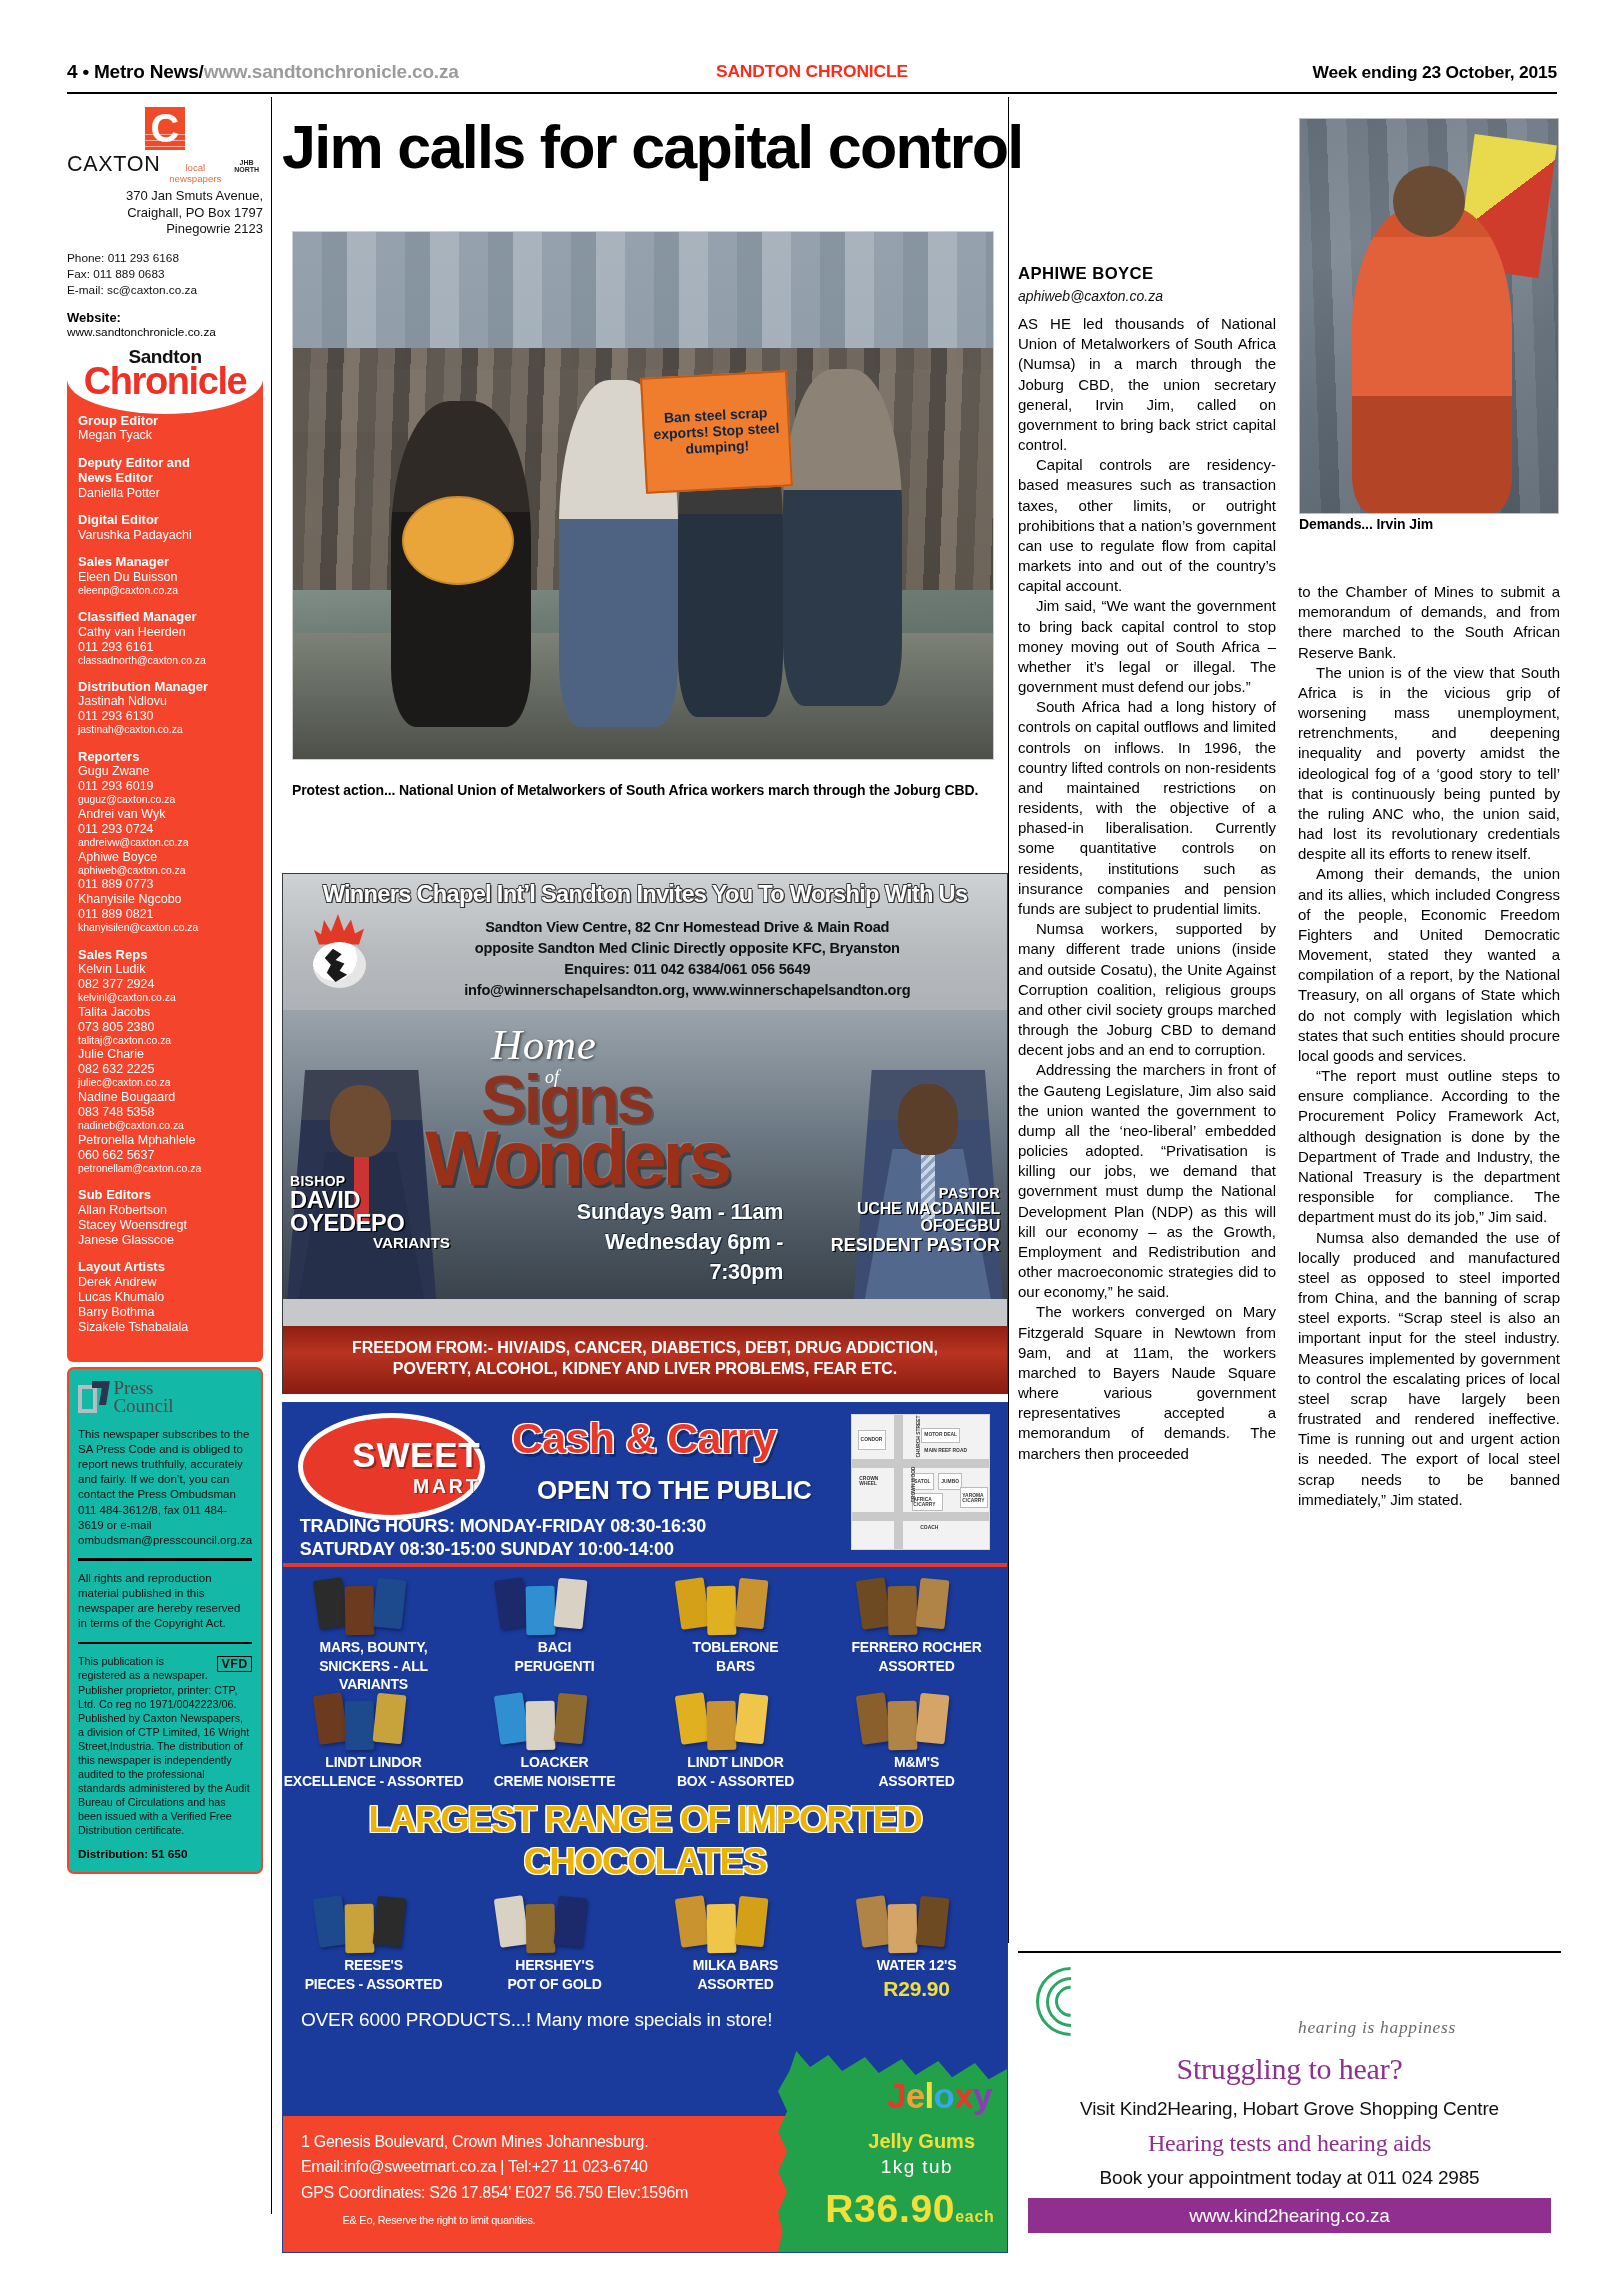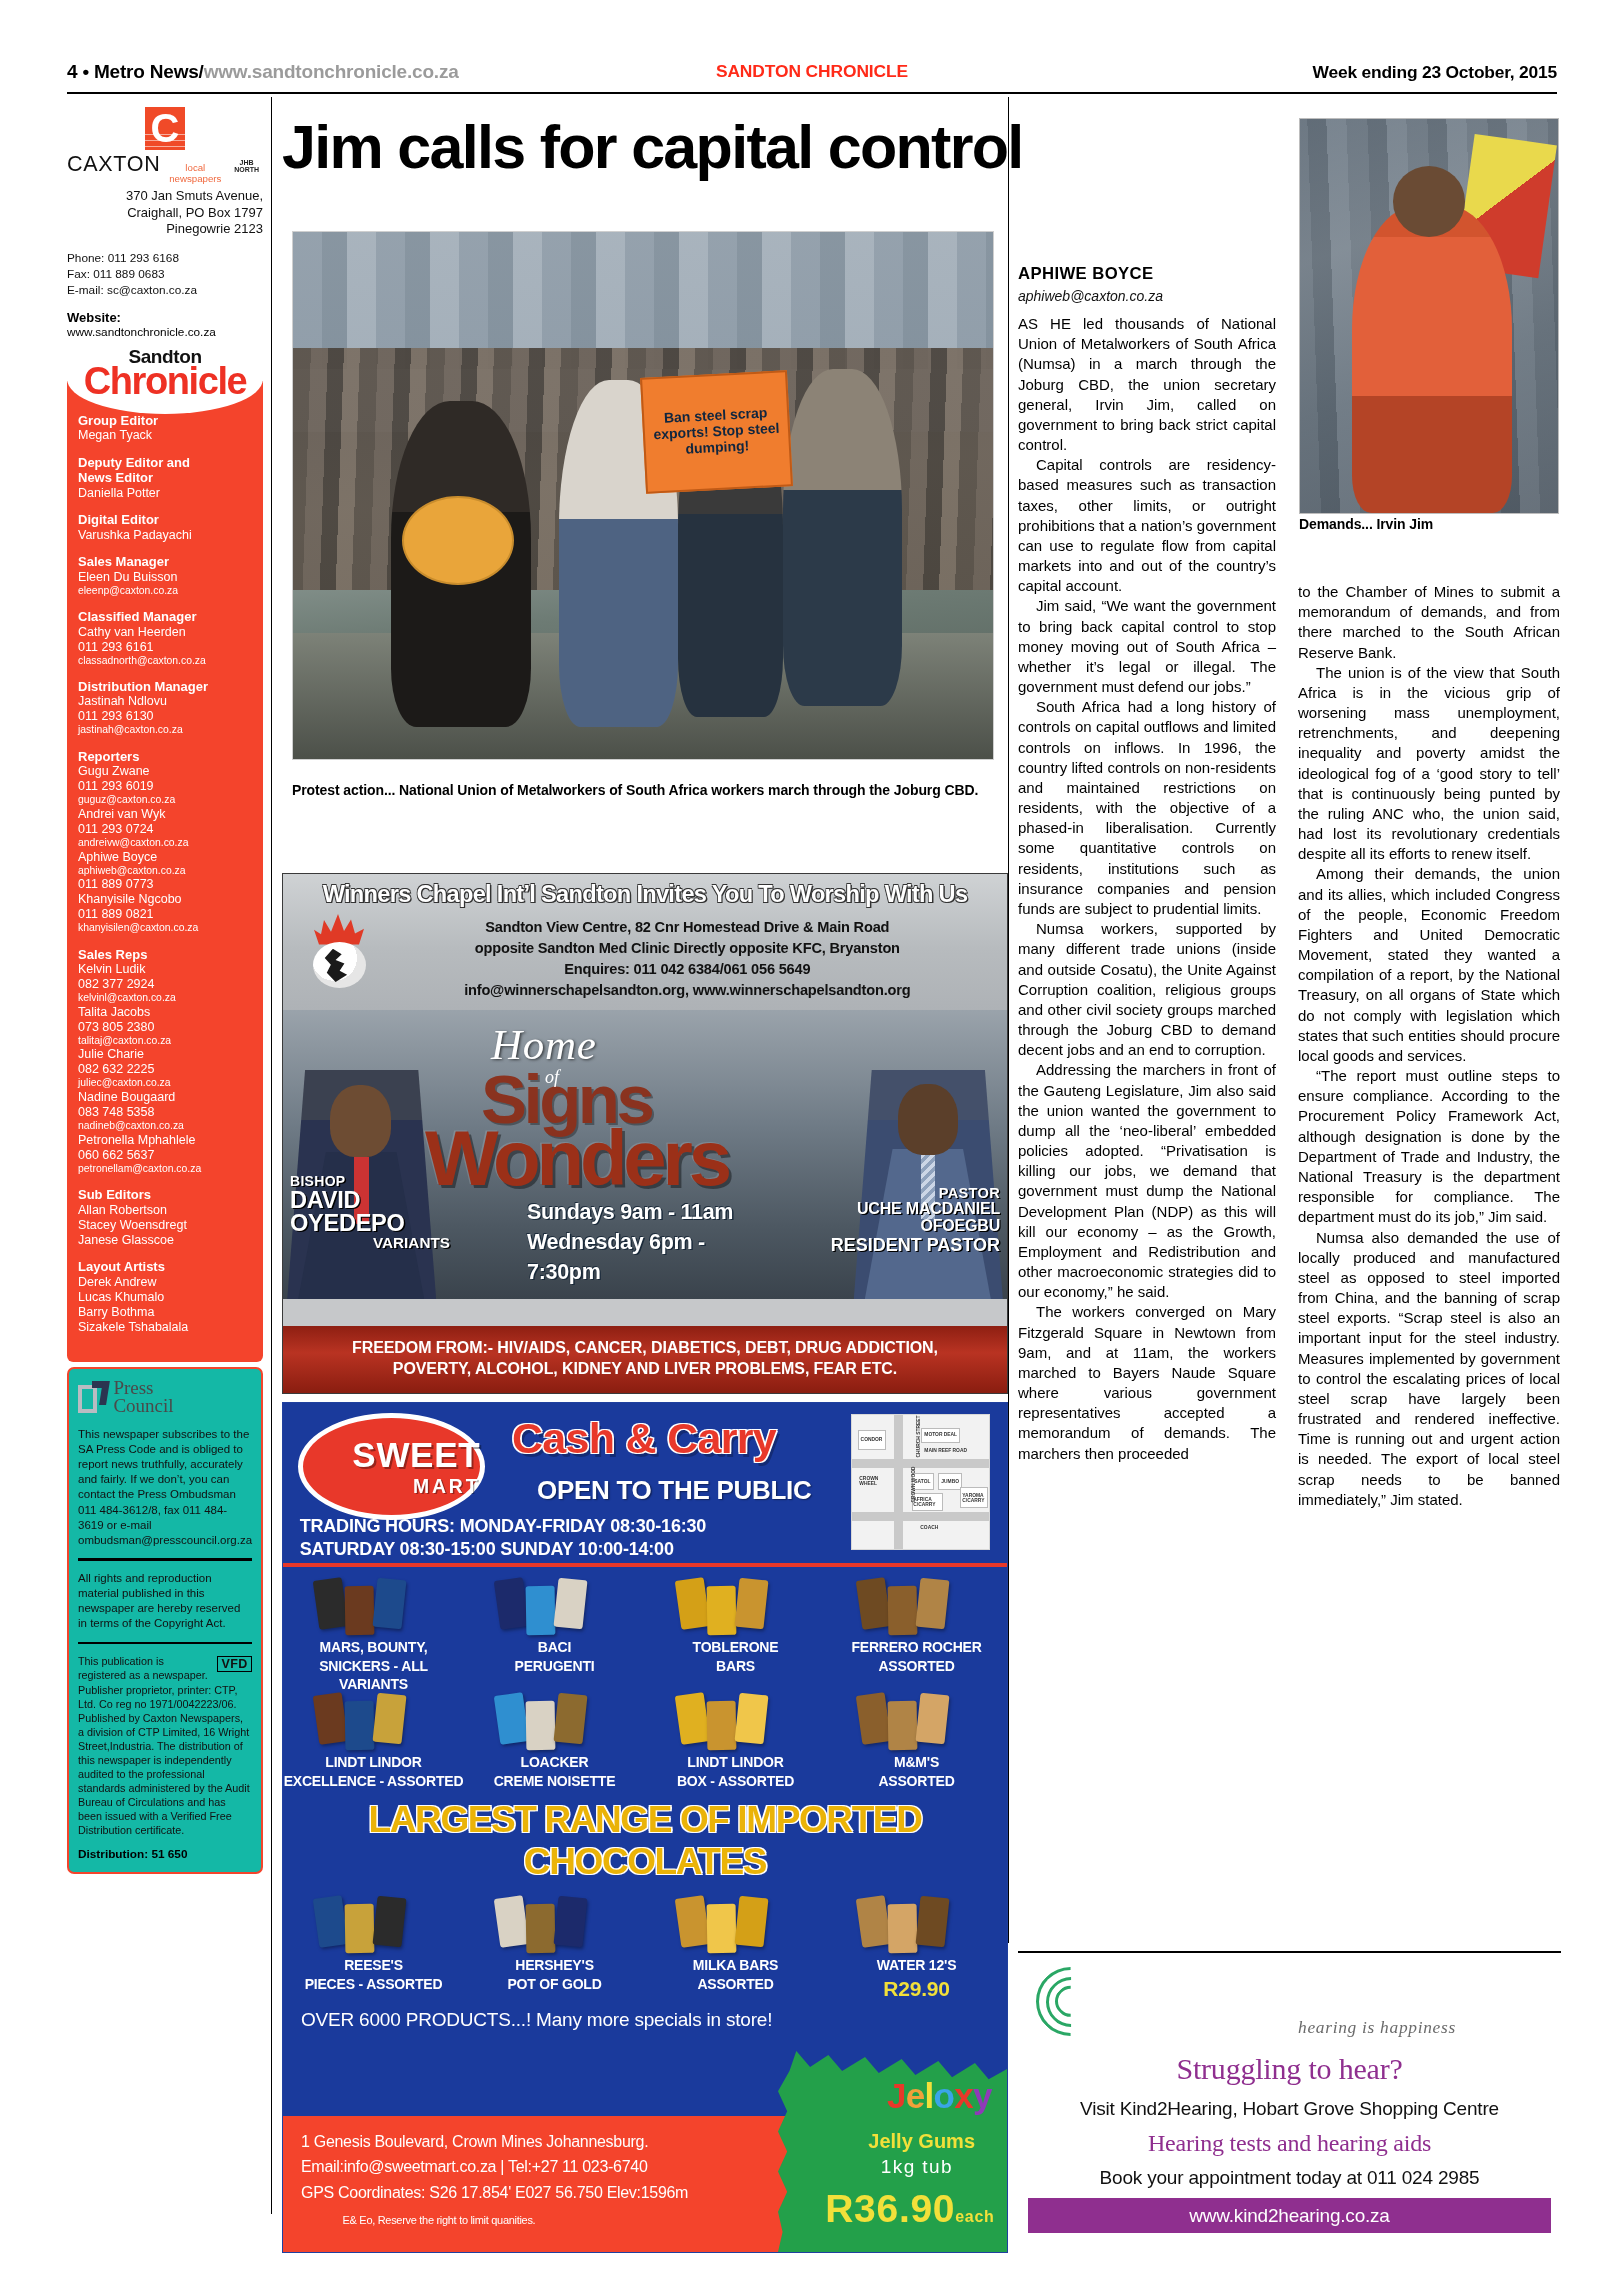--- a/index.html
+++ b/index.html
@@ -234,21 +234,21 @@
     position: absolute; left: 198px; top: 50px; font-size: 69px; font-weight: bold;
     color: #8c2c16; letter-spacing: -3.5px; opacity: .92;
     text-shadow: 2.1px 2.1px 0 rgba(0,0,0,.35);
   }
   .chapel-mid .wonders {
     position: absolute; left: 142px; top: 103px; font-size: 78px; font-weight: bold;
     color: #9b3018; letter-spacing: -4.2px;
     text-shadow: 2.8px 2.8px 0 rgba(0,0,0,.4), -1.4px -1.4px 0 rgba(255,255,255,.15);
   }
   .chapel-times {
-    position: absolute; left: 244px; top: 187px; width: 250px; text-align: left;
+    position: absolute; left: 250px; top: 187px; width: 250px; text-align: right;
     font-size: 21.5px; font-weight: bold; color: #fff; line-height: 1.4; letter-spacing: -0.3px;
     text-shadow: 1.4px 1.4px 0 #1a2a3a, -0.7px -0.7px 0 #1a2a3a;
   }
   .pastor-left {
     position: absolute; left: 4.2px; bottom: 0; width: 149px; height: 229px;
     background: linear-gradient(to bottom,#3b4150 0 22%,#2a3350 22% 100%);
     clip-path: polygon(12% 0,88% 0,100% 100%,0 100%);
   }
   .pl-head { position: absolute; left: 43px; top: 15.3px; width: 61px; height: 72px;
              background: #6d4c33; border-radius: 46% 46% 40% 40%; }

